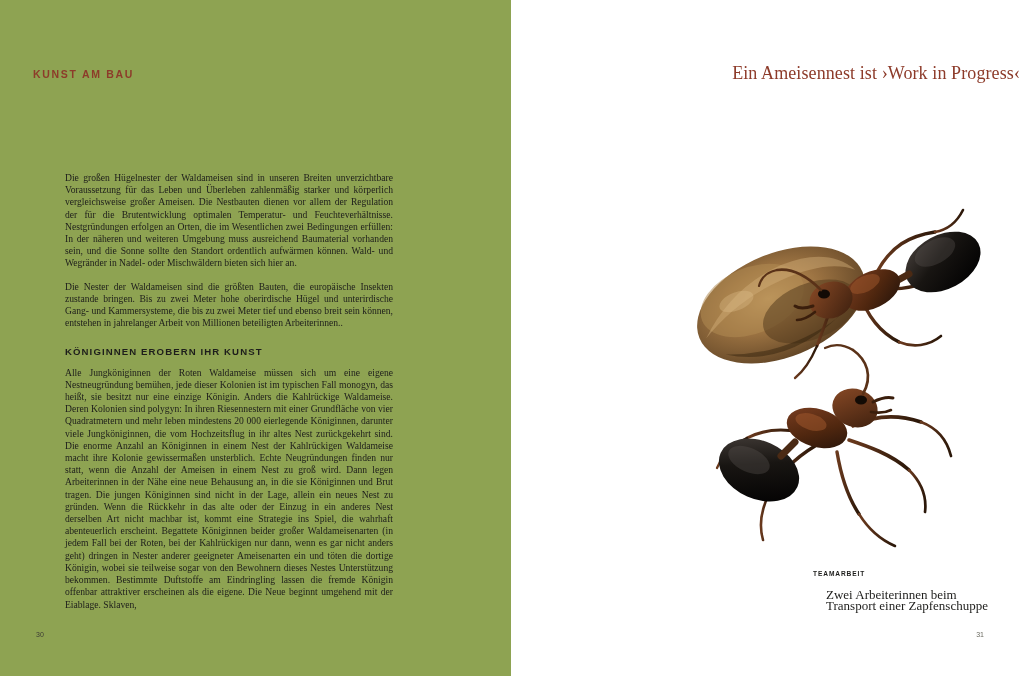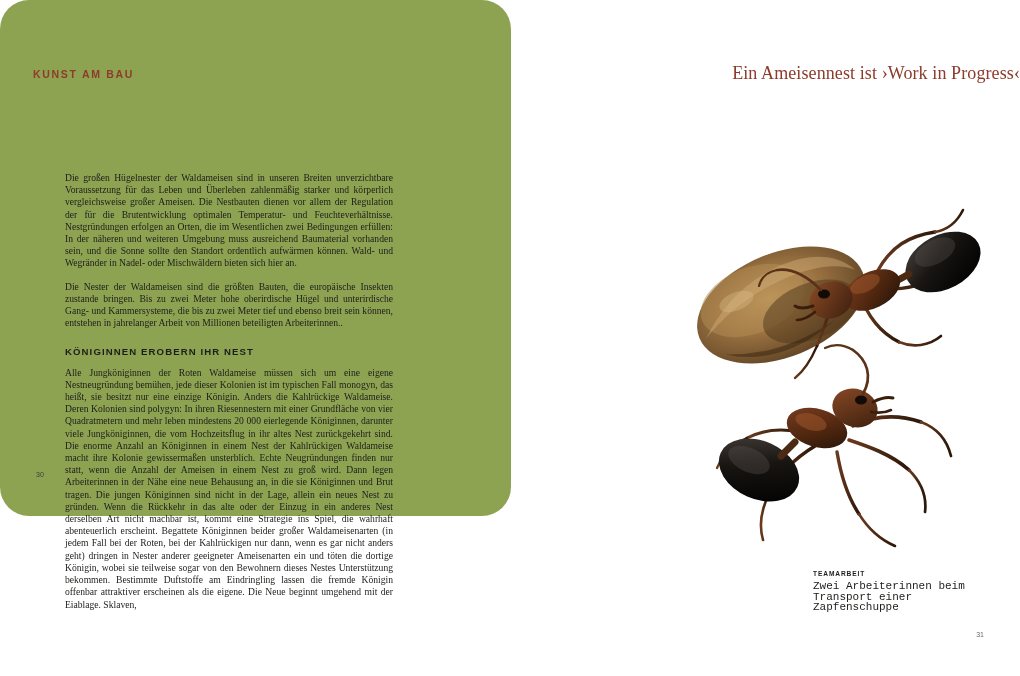--- a/index.html
+++ b/index.html
@@ -11,24 +11,23 @@
     overflow: hidden;
   }
   .spread {
     position: relative;
     width: 1020px; height: 676px;
     display: flex;
   }
   
   .page-left {
     position: relative;
-    width: 511px; height: 516px;
+    width: 511px; height: 676px;
     background: #8ea352;
     flex: 0 0 511px;
-    border-radius: 29px;
   }
   .page-right {
     position: relative;
     width: 509px; height: 676px;
     background: #ffffff;
     flex: 0 0 509px;
   }
   .section-label {
     position: absolute;
     left: 33px; top: 68px;
@@ -89,25 +88,25 @@
   }
   .caption .cap-head {
     font-family: "Liberation Sans", sans-serif;
     font-size: 6.6px;
     font-weight: bold;
     letter-spacing: 0.9px;
     color: #1d1d1b;
     margin: 0 0 4px 0;
   }
   .caption .cap-body {
-    font-family: Liberation Mono, monospace;
-    font-size: 11px;
+    font-family: Liberation Serif, serif;
+    font-size: 13px;
     line-height: 10.5px;
     color: #1d1d1b;
-    margin: 0;
+    margin: 13px;
   }
   
   .photo {
     position: absolute;
     left: 80px; top: 140px;
     width: 420px; height: 430px;
   }
   .photo svg { display: block; }
 </style>
 </head>
@@ -115,21 +114,21 @@
 
 <div class="spread">
 
   <div class="page-left">
 
     <div class="section-label">KUNST AM BAU</div>
 
     <div class="body-col">
       <p>Die großen Hügelnester der Waldameisen sind in unseren Breiten unverzichtbare Voraussetzung für das Leben und Überleben zahlenmäßig starker und körperlich vergleichsweise großer Ameisen. Die Nestbauten dienen vor allem der Regulation der für die Brutentwicklung optimalen Temperatur- und Feuchteverhältnisse. Nestgründungen erfolgen an Orten, die im Wesentlichen zwei Bedingungen erfüllen: In der näheren und weiteren Umgebung muss ausreichend Baumaterial vorhanden sein, und die Sonne sollte den Standort ordentlich aufwärmen können. Wald- und Wegränder in Nadel- oder Mischwäldern bieten sich hier an.</p>
       <p>Die Nester der Waldameisen sind die größten Bauten, die europäische Insekten zustande bringen. Bis zu zwei Meter hohe oberirdische Hügel und unterirdische Gang- und Kammersysteme, die bis zu zwei Meter tief und ebenso breit sein können, entstehen in jahrelanger Arbeit von Millionen beteiligten Arbeiterinnen..</p>
-      <p class="sub-head">KÖNIGINNEN EROBERN IHR NEST</p>
+      <p class="sub-head">KÖNIGINNEN EROBERN IHR KUNST</p>
       <p>Alle Jungköniginnen der Roten Waldameise müssen sich um eine eigene Nestneugründung bemühen, jede dieser Kolonien ist im typischen Fall monogyn, das heißt, sie besitzt nur eine einzige Königin. Anders die Kahlrückige Waldameise. Deren Kolonien sind polygyn: In ihren Riesennestern mit einer Grundfläche von vier Quadratmetern und mehr leben mindestens 20 000 eierlegende Königinnen, darunter viele Jungköniginnen, die vom Hochzeitsflug in ihr altes Nest zurückgekehrt sind. Die enorme Anzahl an Königinnen in einem Nest der Kahlrückigen Waldameise macht ihre Kolonie gewissermaßen unsterblich. Echte Neugründungen finden nur statt, wenn die Anzahl der Ameisen in einem Nest zu groß wird. Dann legen Arbeiterinnen in der Nähe eine neue Behausung an, in die sie Königinnen und Brut tragen. Die jungen Königinnen sind nicht in der Lage, allein ein neues Nest zu gründen. Wenn die Rückkehr in das alte oder der Einzug in ein anderes Nest derselben Art nicht machbar ist, kommt eine Strategie ins Spiel, die wahrhaft abenteuerlich erscheint. Begattete Königinnen beider großer Waldameisenarten (in jedem Fall bei der Roten, bei der Kahlrückigen nur dann, wenn es gar nicht anders geht) dringen in Nester anderer geeigneter Ameisenarten ein und töten die dortige Königin, wobei sie teilweise sogar von den Bewohnern dieses Nestes Unterstützung bekommen. Bestimmte Duftstoffe am Eindringling lassen die fremde Königin offenbar attraktiver erscheinen als die eigene. Die Neue beginnt umgehend mit der Eiablage. Sklaven,</p>
     </div>
 
     <div class="folio folio-left">30</div>
   </div>
 
   <div class="page-right">
 
     <div class="headline">
       <div>Ein Ameisennest ist ›Work in Progress‹</div>

